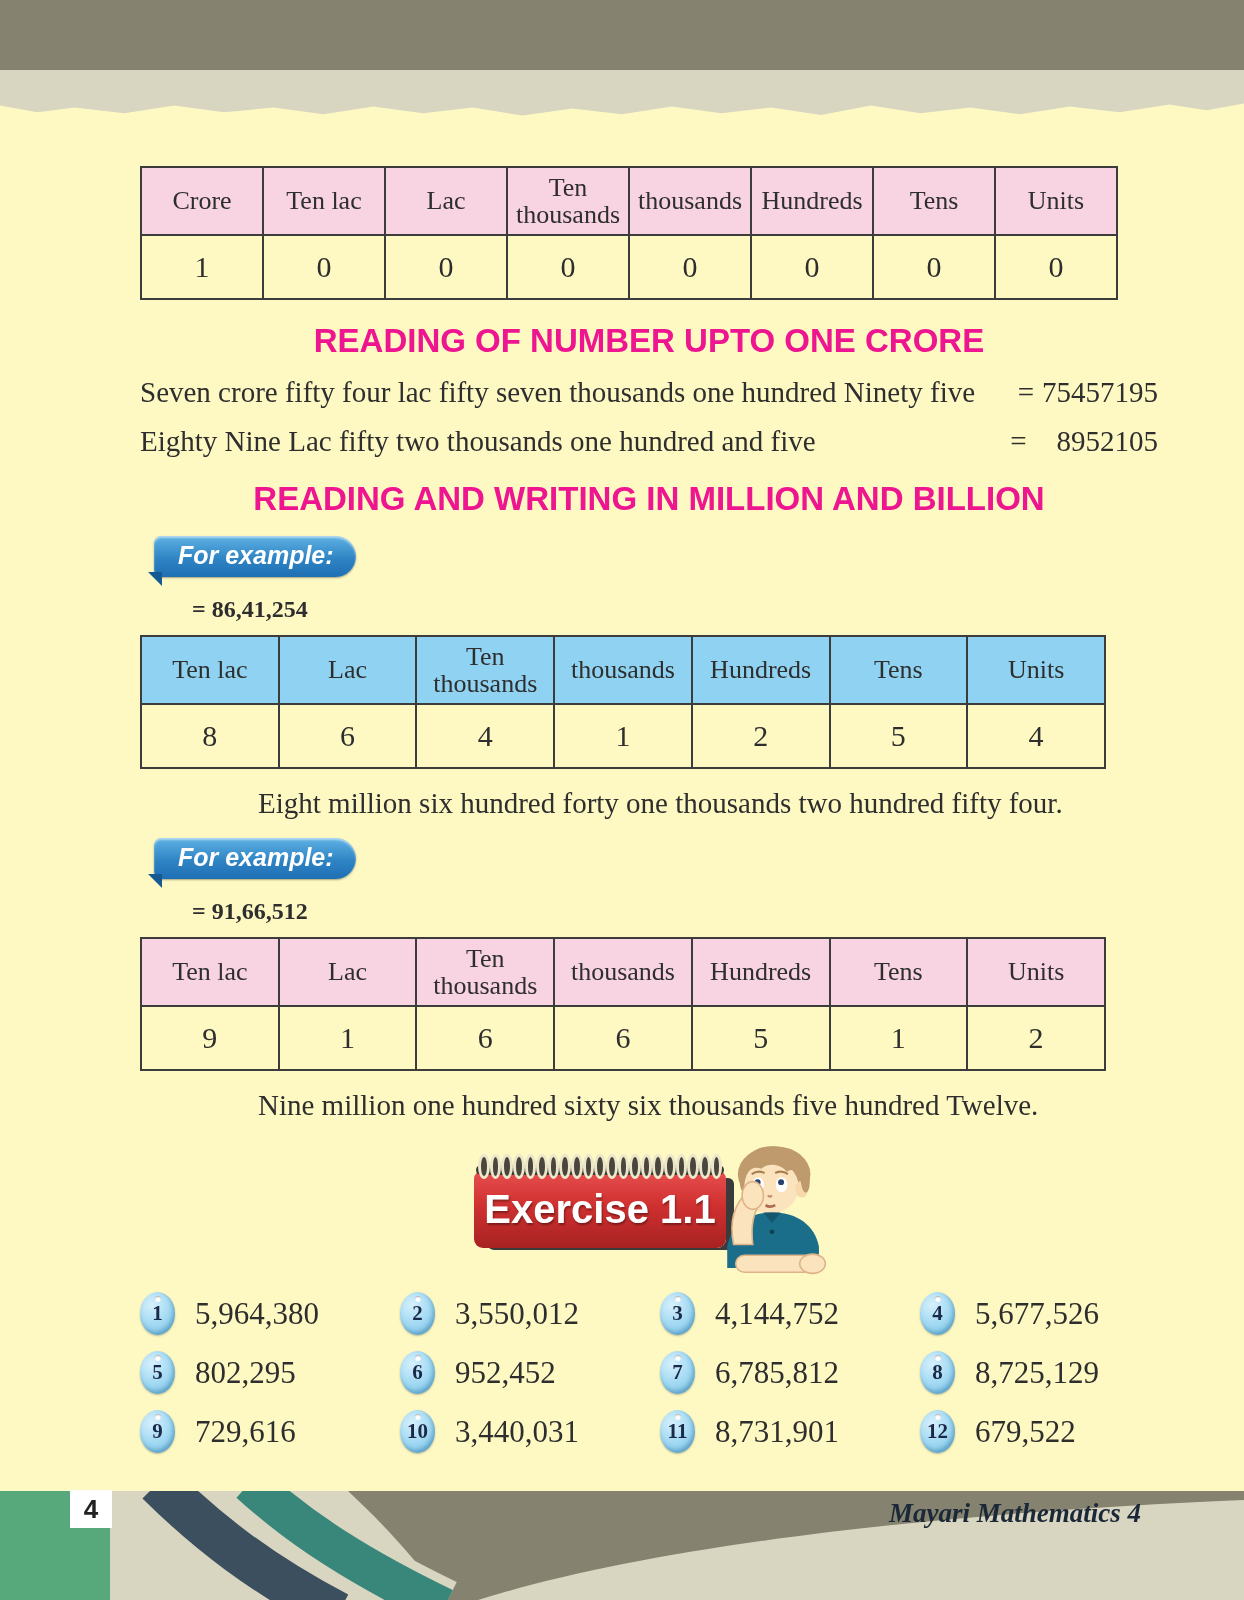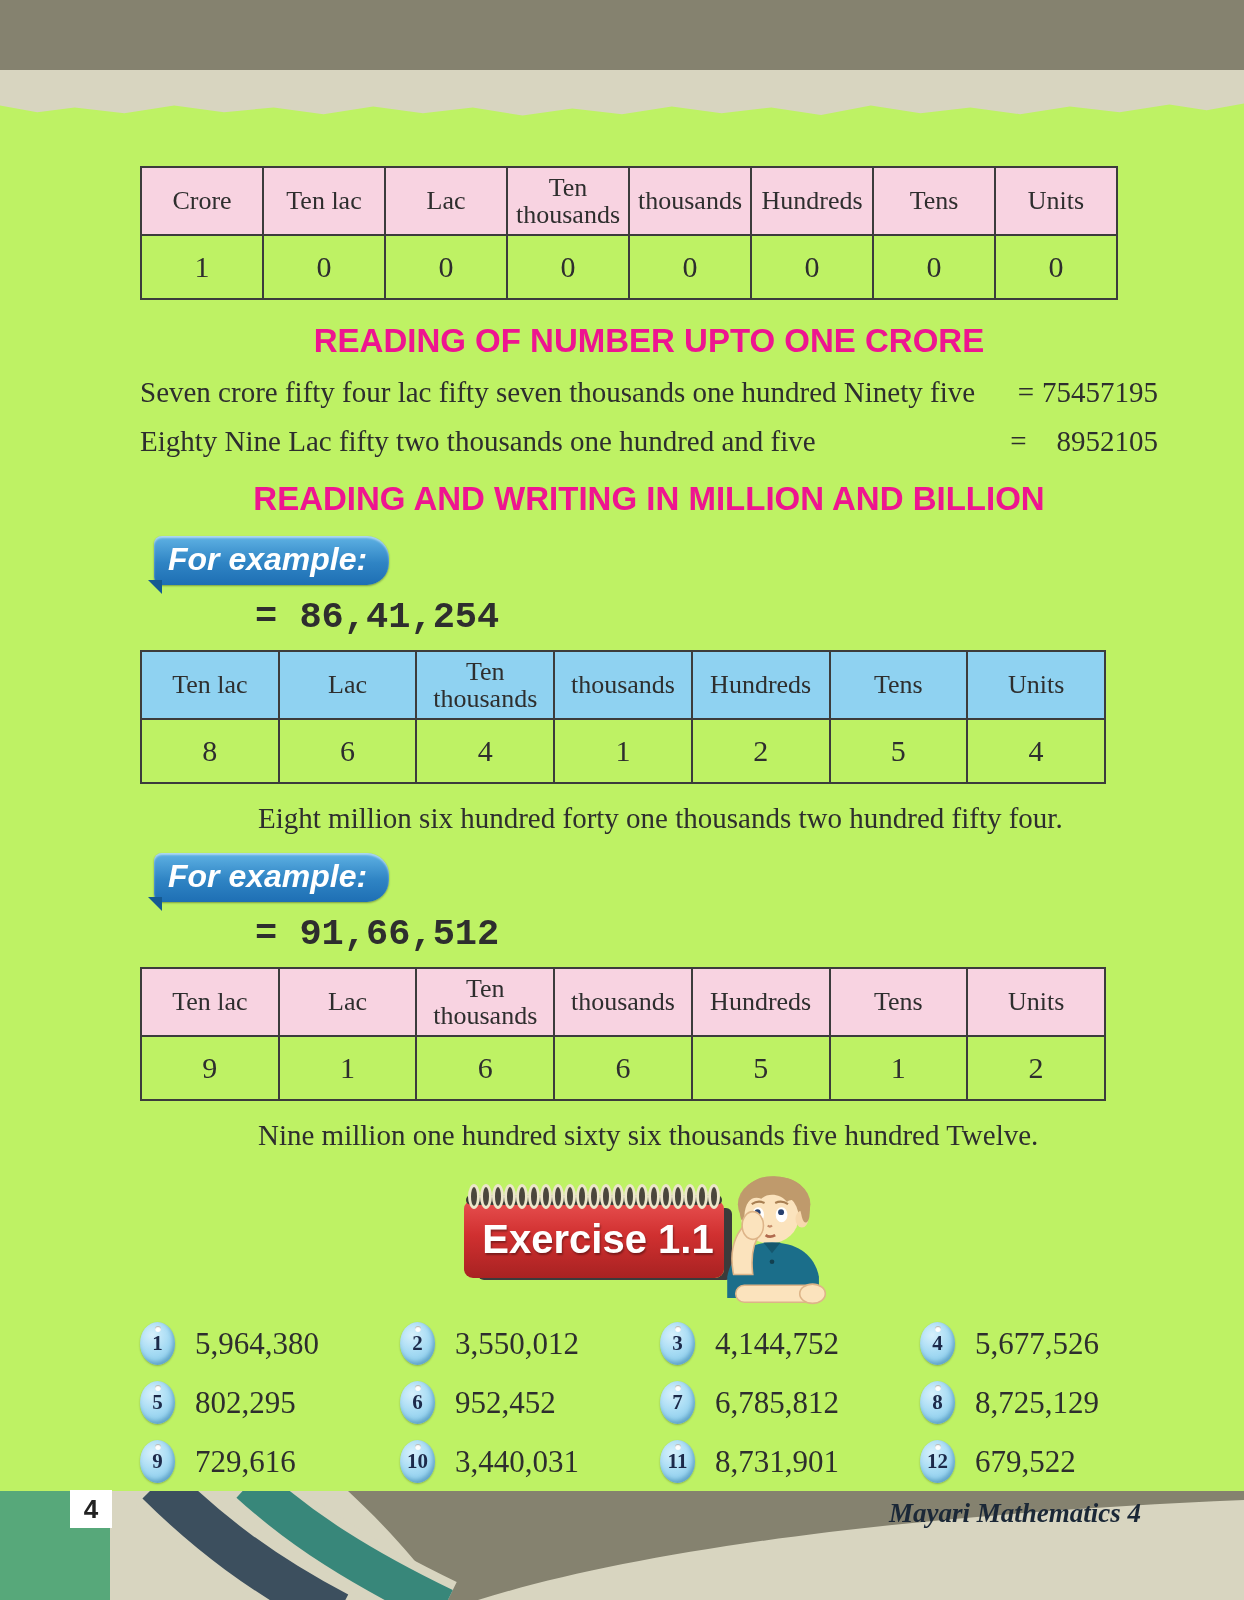--- a/index.html
+++ b/index.html
@@ -1,16 +1,16 @@
 <!DOCTYPE html>
 <html><head>
 <meta charset="utf-8">
 <style>
   html,body{margin:0;padding:0;}
-  .page{position:relative;width:1244px;height:1600px;background:#bef264;overflow:hidden;
+  .page{position:relative;width:1244px;height:1600px;background:#fef9c3;overflow:hidden;
         font-family:"Liberation Serif",serif;color:#2e2e2e;}
 
   
   .band-top{height:70px;background:#85826f;}
   .band-2{height:48px;background:#d8d5c0;
     clip-path:polygon(0 0,100% 0,100% 70%,97% 84%,94% 72%,90% 88%,86% 76%,82% 92%,78% 78%,74% 90%,
       70% 74%,66% 94%,62% 78%,58% 90%,54% 76%,50% 92%,46% 80%,42% 95%,38% 78%,34% 90%,30% 76%,
       26% 92%,22% 78%,18% 88%,14% 74%,10% 90%,6% 78%,3% 88%,0 74%);}
 
   .content{padding:0 86px 0 140px;}
@@ -33,33 +33,33 @@
   .line .txt{flex:1;}
   .line .eq{margin-right:8px;}
   .line .eq.gap{margin-right:30px;}
   .same-as{color:#ee1590;font-weight:bold;font-size:29px;margin-top:10px;}
 
   
   .badge-row{margin-top:18px;height:46px;position:relative;}
   .fx-badge{position:relative;display:inline-block;margin-left:14px;
     background:linear-gradient(180deg,#5fb2e4 0%,#2f84c4 55%,#1e6fb4 100%);
     color:#fff;font-family:"Liberation Sans",sans-serif;font-style:italic;font-weight:bold;
-    font-size:32px;padding:5px 22px 7px 14px;border-radius:8px 22px 22px 8px;
+    font-size:25px;padding:5px 22px 7px 24px;border-radius:8px 22px 22px 8px;
     box-shadow:inset 0 2px 2px rgba(255,255,255,.5), 0 1px 2px rgba(0,0,0,.35);}
   .fx-badge::after{content:"";position:absolute;left:-6px;bottom:-9px;width:14px;height:14px;
     background:#155a92;clip-path:polygon(0 0,100% 0,100% 100%);}
-  .eq-num{font-weight:bold;font-size:37px;margin:14px 0 12px 115px;font-family:Liberation Mono, monospace;}
+  .eq-num{font-weight:bold;font-size:24px;margin:14px 0 12px 52px;}
   .caption{font-size:29px;margin:18px 0 0 118px;}
 
   
   .exercise-row{position:relative;height:128px;margin-top:22px;}
-  .banner{position:absolute;left:324px;top:26px;width:252px;height:78px;
+  .banner{position:absolute;left:334px;top:26px;width:252px;height:78px;
     background:linear-gradient(180deg,#e85050 0%,#d03030 45%,#a82222 100%);
     border-radius:9px;box-shadow:11px 5px 0 -3px #3b3b3b;
-    display:flex;align-items:center;justify-content:center;padding-left:8px;}
+    display:flex;align-items:center;justify-content:center;}
   .banner::before{content:"";position:absolute;top:-5px;left:2px;right:2px;height:10px;
     background:#3a3a33;border-radius:5px;}
   .rings{position:absolute;top:-16px;left:4px;right:4px;display:flex;justify-content:space-between;}
   .rings span{width:8px;height:19px;border:3px solid #ece6ca;border-radius:50%;
     background:#4a463c;display:block;}
   .banner-label{color:#fff;font-family:"Liberation Sans",sans-serif;font-weight:bold;
     font-size:40px;text-shadow:1px 2px 2px rgba(0,0,0,.35);}
   .boy{position:absolute;left:568px;top:-4px;}
 
   

